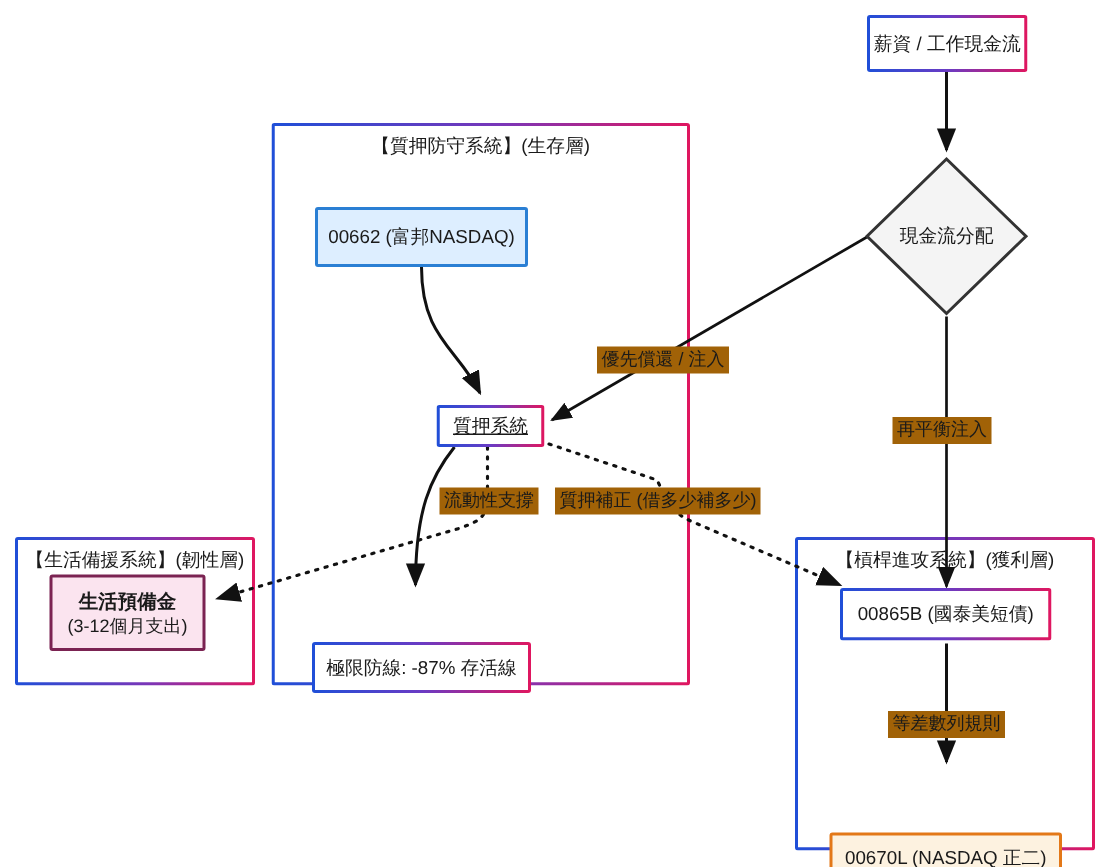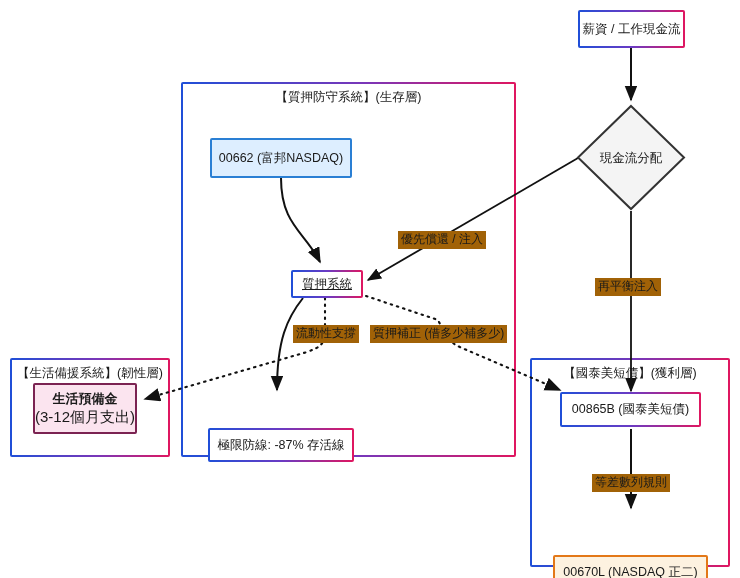--- a/index.html
+++ b/index.html
@@ -52,21 +52,21 @@
   }
   .pink-node {
     background: #fbe4ef;
     border: 2px solid #7b2352;
   }
   .orange-node {
     background: #fdf2e0;
     border: 2px solid #e37818;
   }
   .pink-node .line1 { font-weight: bold; font-size: 13px; }
-  .pink-node .line2 { font-size: 15px; }
+  .pink-node .line2 { font-size: 12px; }
 
   
   .cluster {
     position: absolute;
     box-sizing: border-box;
     background:
       linear-gradient(#ffffff, #ffffff) padding-box,
       linear-gradient(90deg, #1f4fd8 0%, #7a36b8 55%, #e0165f 100%) border-box;
     border: 2px solid transparent;
     border-radius: 2px;
@@ -110,30 +110,30 @@
     line-height: 1.3;
     padding: 1px 3px;
     white-space: nowrap;
   }
 </style>
 </head>
 <body>
 
 <div id="canvas">
 
-  <div class="cluster" style="left:181px; top:82px; width:335px; height:375px;">
+  <div class="cluster" style="left:181px; top:82px; width:279px; height:375px;">
     <div class="cluster-title">【質押防守系統】(生存層)</div>
   </div>
 
   <div class="cluster" style="left:10px; top:358px; width:160px; height:99px;">
     <div class="cluster-title">【生活備援系統】(韌性層)</div>
   </div>
 
   <div class="cluster" style="left:530px; top:358px; width:200px; height:209px;">
-    <div class="cluster-title">【國泰美短債】(獲利層)</div>
+    <div class="cluster-title">【槓桿進攻系統】(獲利層)</div>
   </div>
 
   <svg id="edges" viewBox="0 0 740 578">
     <defs>
       <marker id="arrow" markerWidth="9" markerHeight="9" refX="7.2" refY="3.2" orient="auto" markerUnits="strokeWidth">
         <path d="M0,0 L8,3.2 L0,6.4 z" fill="#111111"></path>
       </marker>
       <marker id="arrowdot" markerWidth="9" markerHeight="9" refX="7.2" refY="3.2" orient="auto" markerUnits="strokeWidth">
         <path d="M0,0 L8,3.2 L0,6.4 z" fill="#111111"></path>
       </marker>

